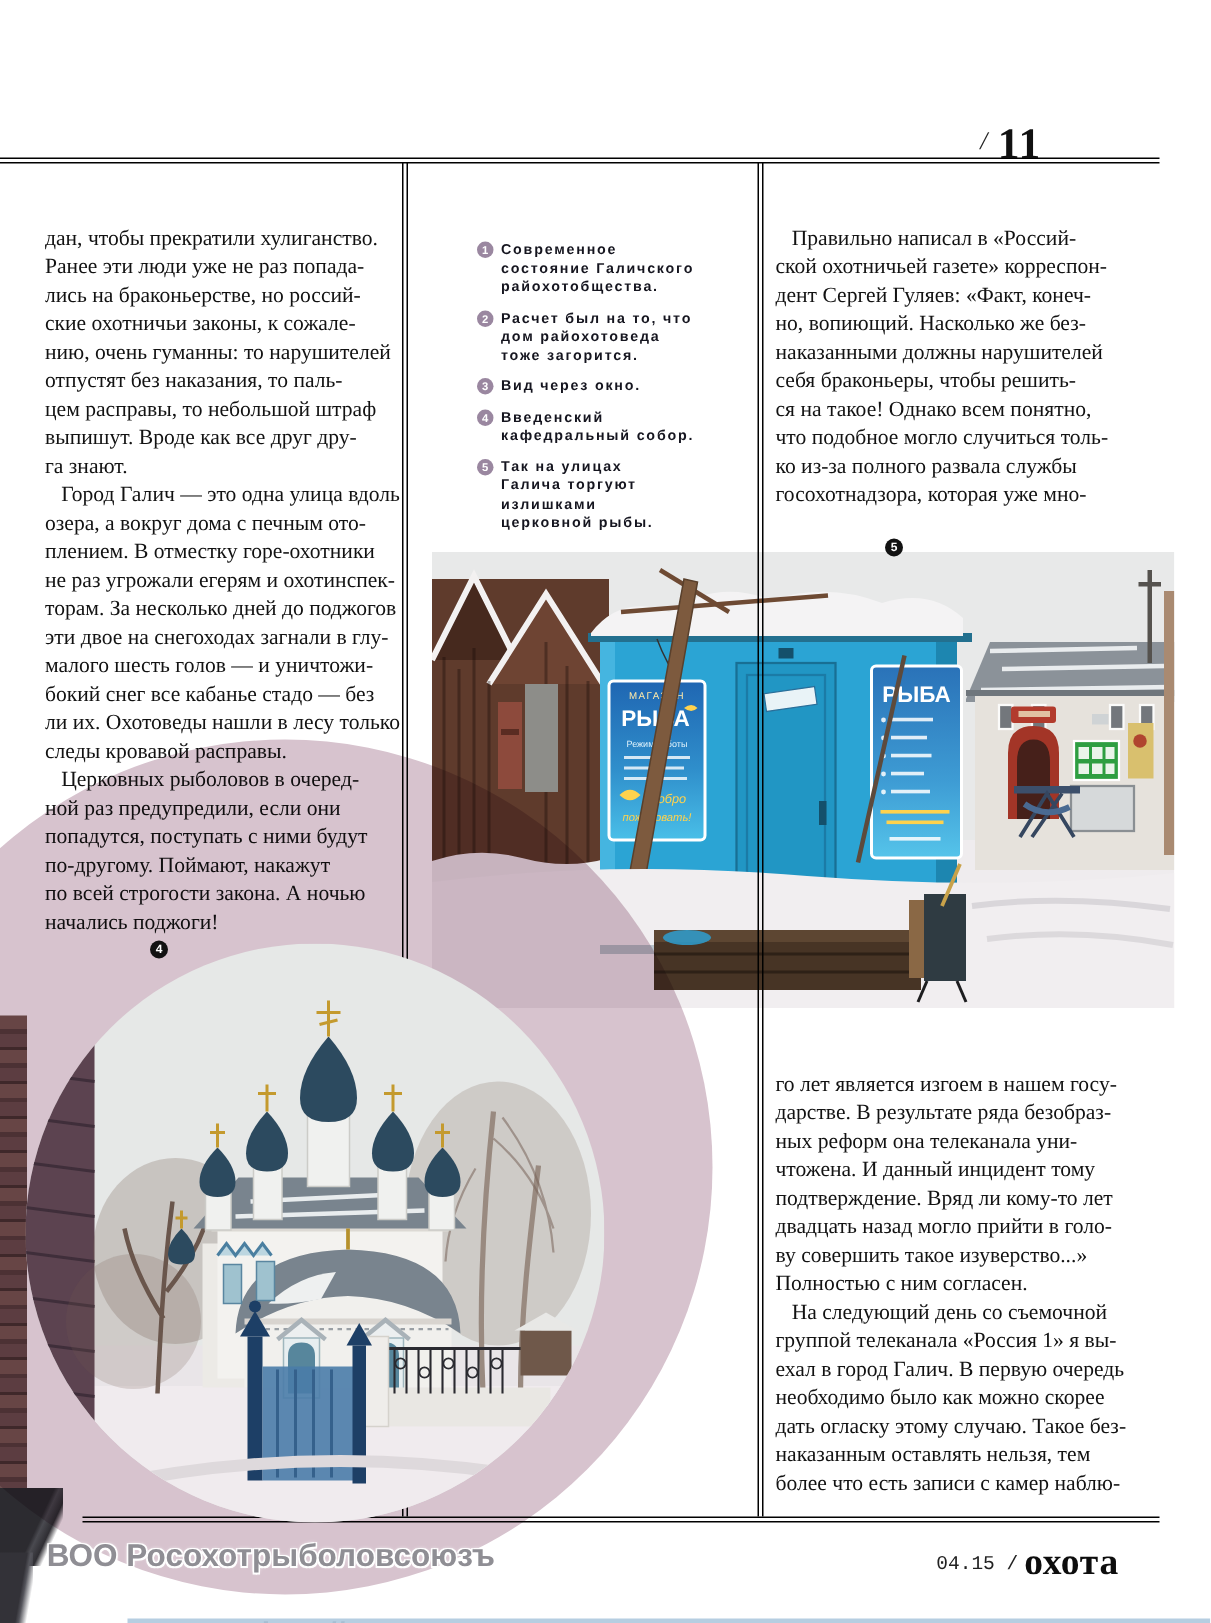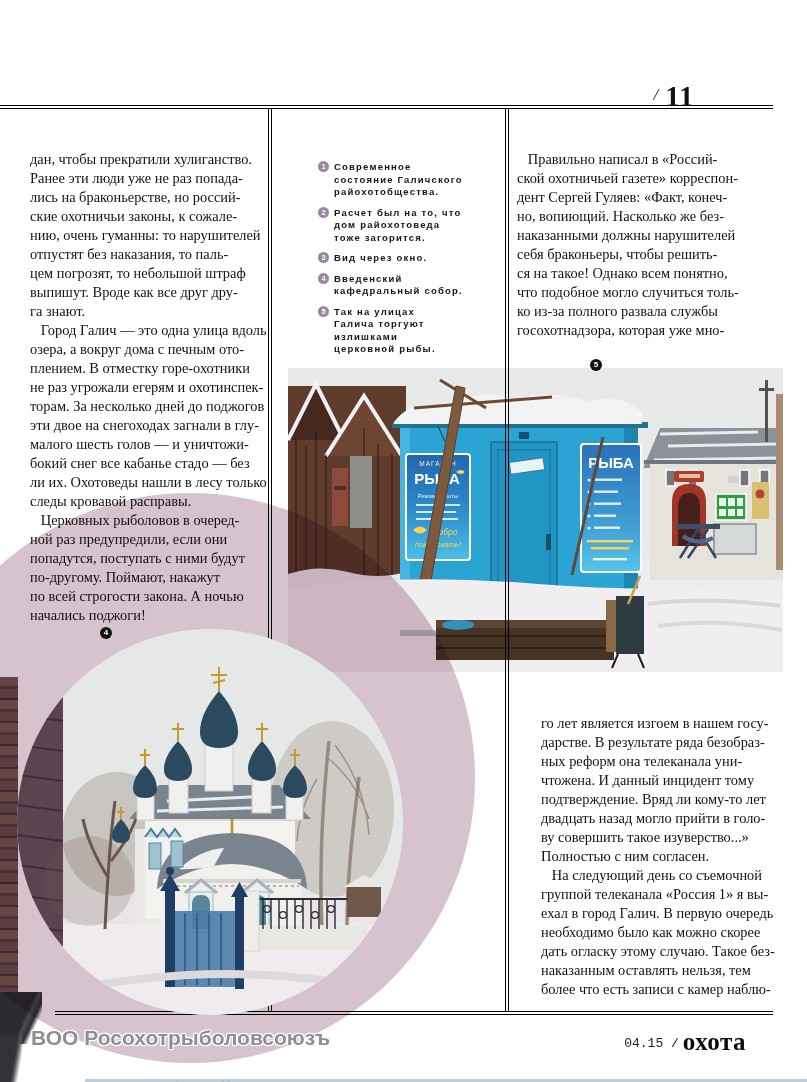--- a/index.html
+++ b/index.html
@@ -17,21 +17,21 @@
   
   .pagenum{position:absolute;top:60px;left:600px;width:148px;text-align:center;z-index:4;margin-top:20px;}
   .pagenum .slash{font-size:17px;font-style:italic;color:#222;vertical-align:6px;margin-right:7px;}
   .pagenum .num{font-size:29px;font-weight:bold;color:#111;letter-spacing:1px;}
 
   
   .col{position:absolute;font-size:14.4px;line-height:19px;color:#121212;z-index:2;}
   .tline{white-space:pre;}
   .col1{left:30px;top:150px;width:240px;}
   .col3a{left:517px;top:150px;width:232px;}
-  .col3b{left:517px;top:714px;width:232px;margin-left:24px;}
+  .col3b{left:517px;top:714px;width:232px;}
 
   
   .captions{position:absolute;left:318px;top:161px;width:170px;z-index:2;
             font-family:"Liberation Sans",sans-serif;font-size:9.5px;font-weight:bold;
             letter-spacing:1.2px;line-height:12.5px;color:#15151f;}
   .cap-item{position:relative;padding-left:16px;margin-bottom:8px;}
   .cap-num{position:absolute;left:0;top:0;width:11px;height:11px;border-radius:50%;
            background:#9a87a0;color:#fff;font-size:7.5px;font-weight:bold;letter-spacing:0;
            text-align:center;line-height:11px;}
 
@@ -87,21 +87,21 @@
   <div class="dbl-v sep-2"></div>
   <div class="dbl-h rule-footer"></div>
 
   <div class="col col1">
       <div class="tline">дан, чтобы прекратили хулиганство.</div>
       <div class="tline">Ранее эти люди уже не раз попада-</div>
       <div class="tline">лись на браконьерстве, но россий-</div>
       <div class="tline">ские охотничьи законы, к сожале-</div>
       <div class="tline">нию, очень гуманны: то нарушителей</div>
       <div class="tline">отпустят без наказания, то паль-</div>
-      <div class="tline">цем погрозят, то небольшой штраф</div>
+      <div class="tline">цем расправы, то небольшой штраф</div>
       <div class="tline">выпишут. Вроде как все друг дру-</div>
       <div class="tline">га знают.</div>
       <div class="tline">   Город Галич — это одна улица вдоль</div>
       <div class="tline">озера, а вокруг дома с печным ото-</div>
       <div class="tline">плением. В отместку горе-охотники</div>
       <div class="tline">не раз угрожали егерям и охотинспек-</div>
       <div class="tline">торам. За несколько дней до поджогов</div>
       <div class="tline">эти двое на снегоходах загнали в глу-</div>
       <div class="tline">малого шесть голов — и уничтожи-</div>
       <div class="tline">бокий снег все кабанье стадо — без</div>

